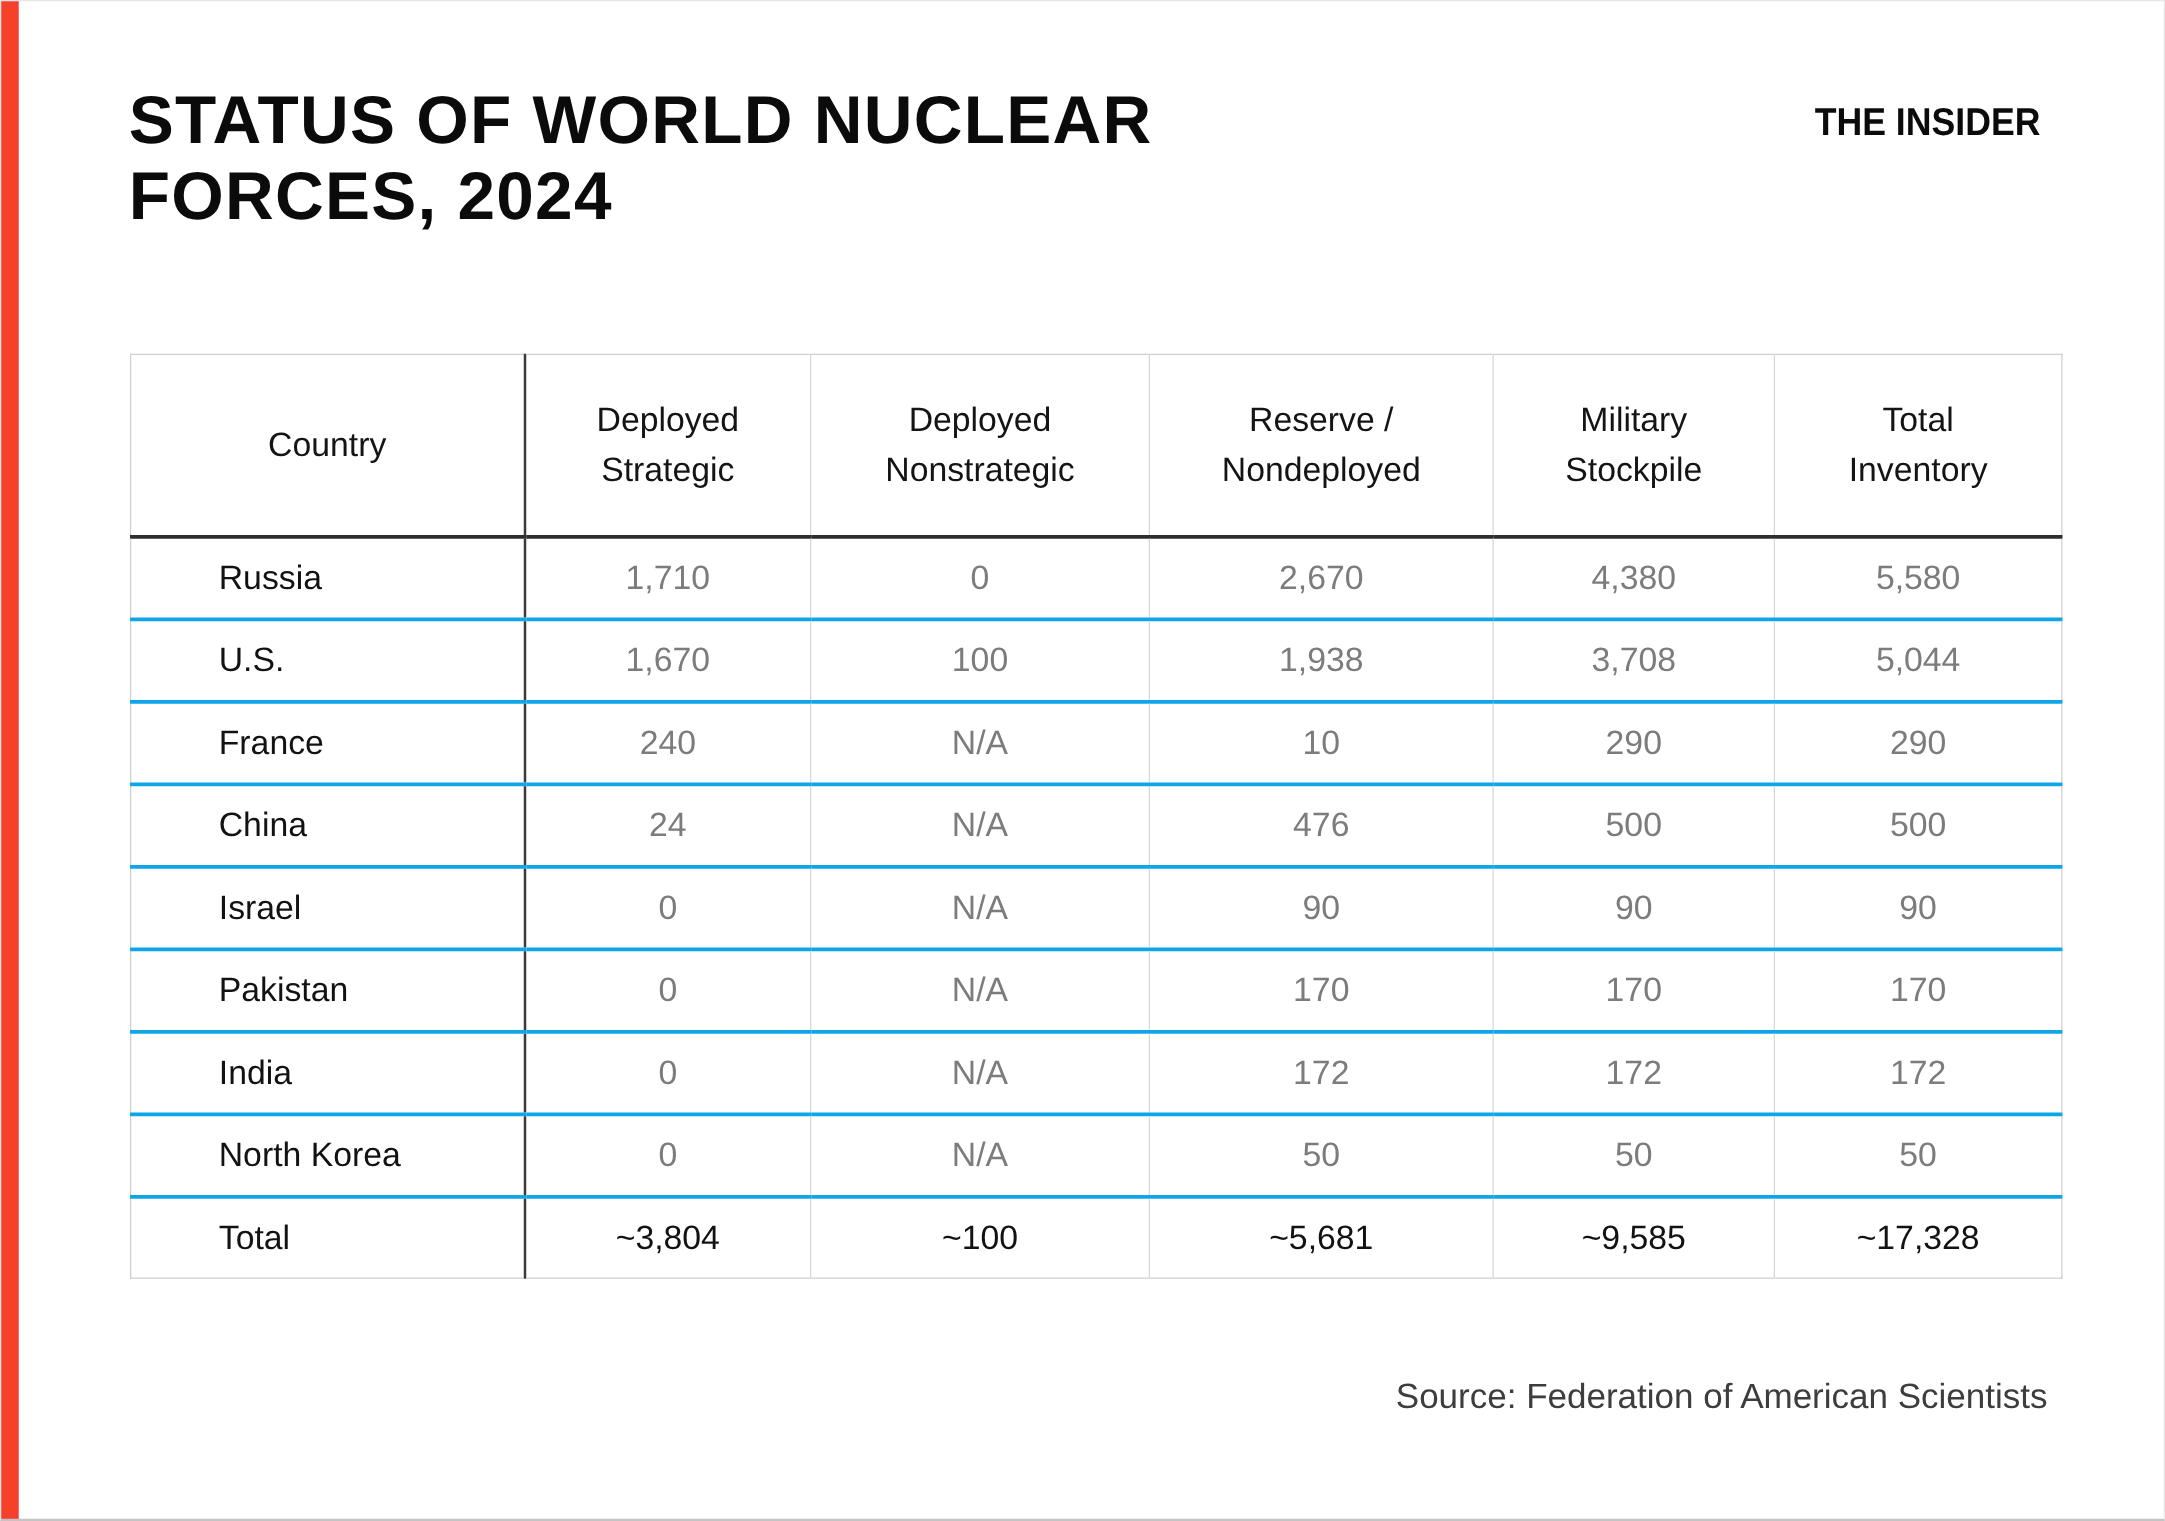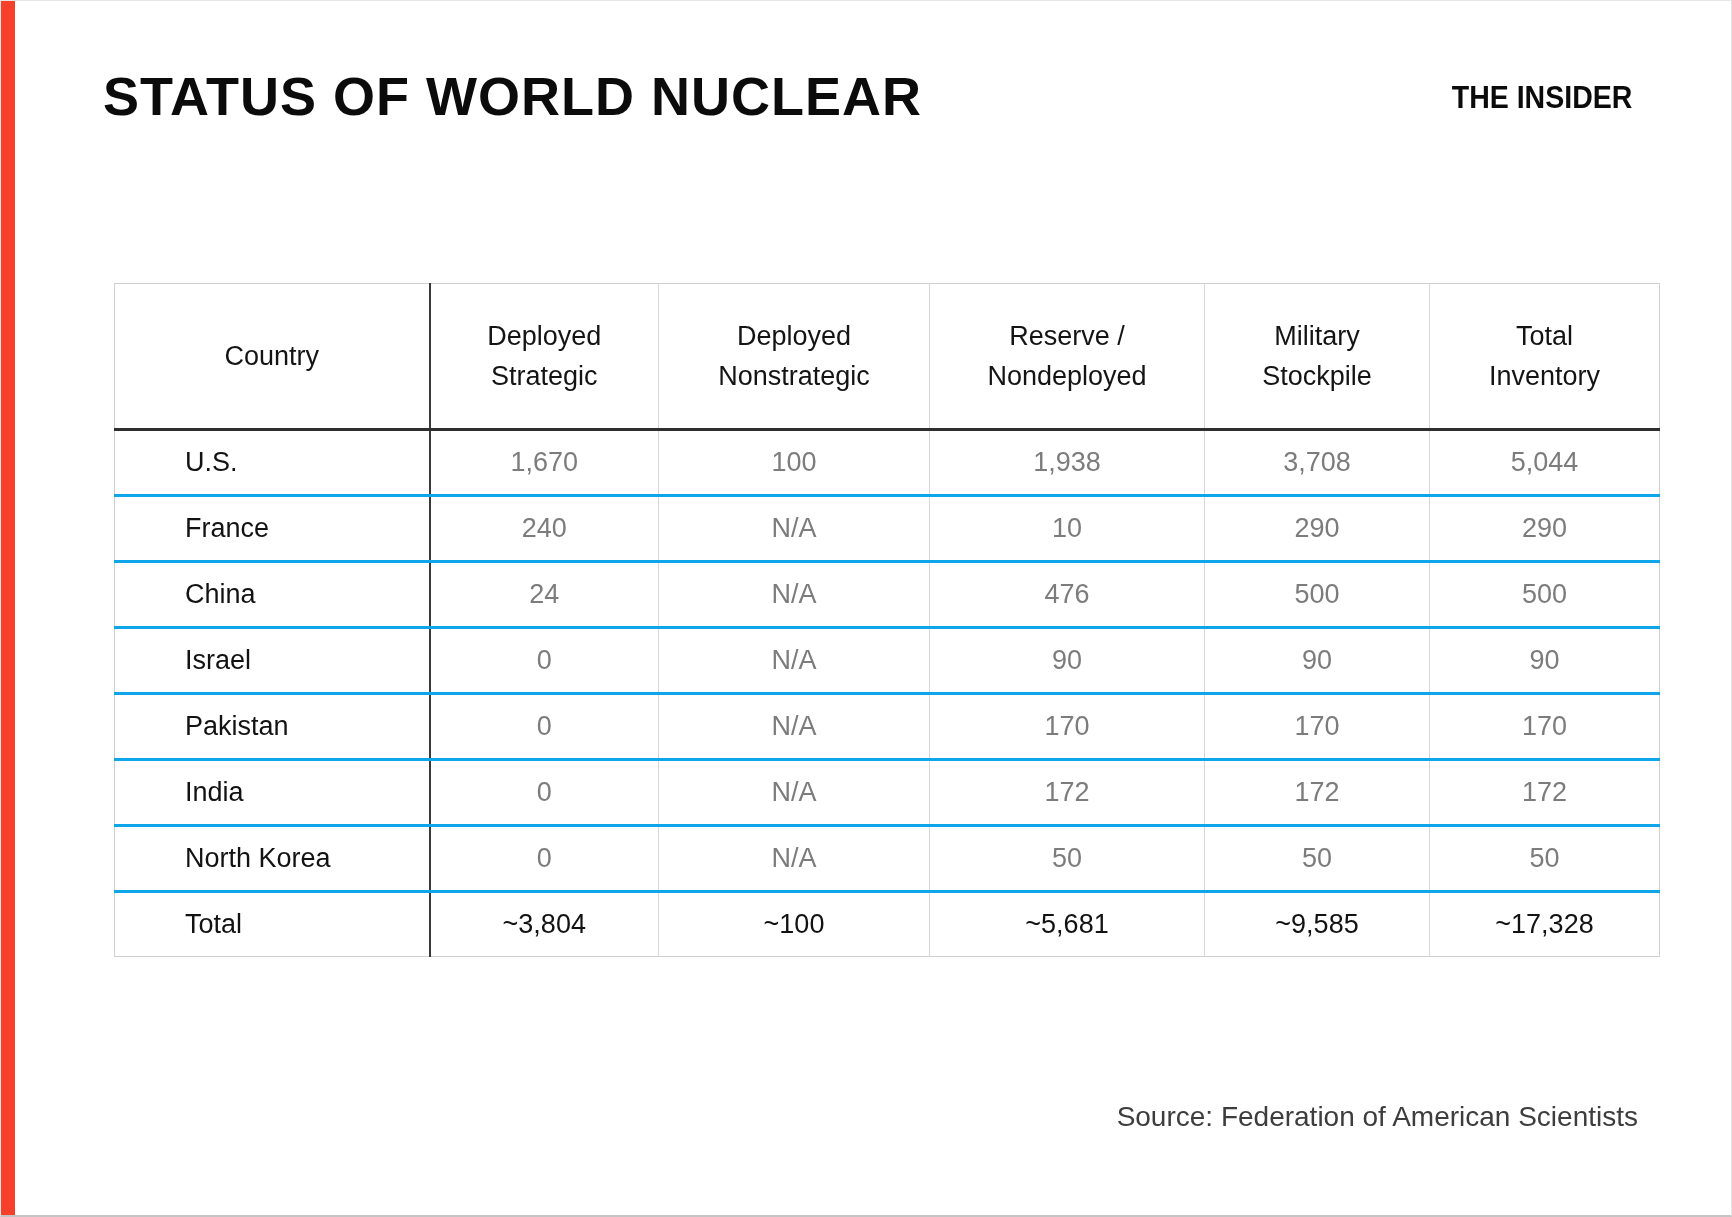--- a/index.html
+++ b/index.html
@@ -44,21 +44,21 @@
     font-size: 31px;
     font-weight: 700;
     color: #0b0b0b;
     letter-spacing: 0px;
     transform: scaleX(0.92);
     transform-origin: 100% 50%;
     white-space: nowrap;
   }
   .table-wrap {
     position: absolute;
-    left: 114px;
+    left: 104px;
     top: 283px;
     width: 1545px;
   }
   table {
     width: 100%;
     border-collapse: collapse;
     table-layout: fixed;
     background: #ffffff;
     border: 1px solid #cfcfcf;
   }
@@ -106,20 +106,21 @@
     color: #3d3d3d;
   }
 </style>
 </head>
 <body>
 
 <div class="accent-bar" style="background: rgb(246, 64, 44);"></div>
 
 <h1 class="page-title">
   <div>STATUS OF WORLD NUCLEAR</div>
+  <div>FORCES, 2024</div>
 </h1>
 
 <div class="brand">THE INSIDER</div>
 
 <div class="table-wrap">
   <table>
     <colgroup>
       <col class="c0">
         <col class="c1">
         <col class="c2">
@@ -137,20 +138,28 @@
           <th>Reserve /
 Nondeployed</th>
           <th>Military
 Stockpile</th>
           <th>Total
 Inventory</th>
         </tr>
     </thead>
     <tbody>
         <tr>
+          <td class="country">Russia</td>
+          <td>1,710</td>
+          <td>0</td>
+          <td>2,670</td>
+          <td>4,380</td>
+          <td>5,580</td>
+        </tr>
+        <tr>
           <td class="country">U.S.</td>
           <td>1,670</td>
           <td>100</td>
           <td>1,938</td>
           <td>3,708</td>
           <td>5,044</td>
         </tr>
         <tr>
           <td class="country">France</td>
           <td>240</td>

